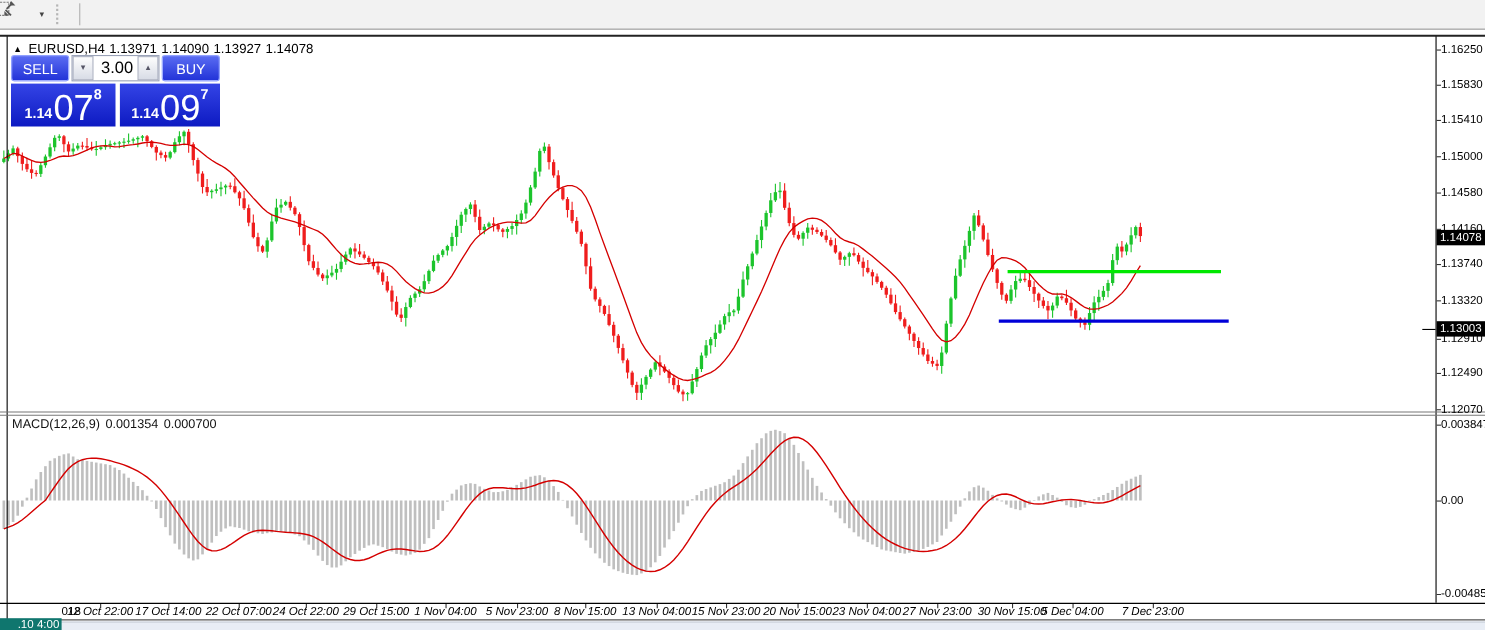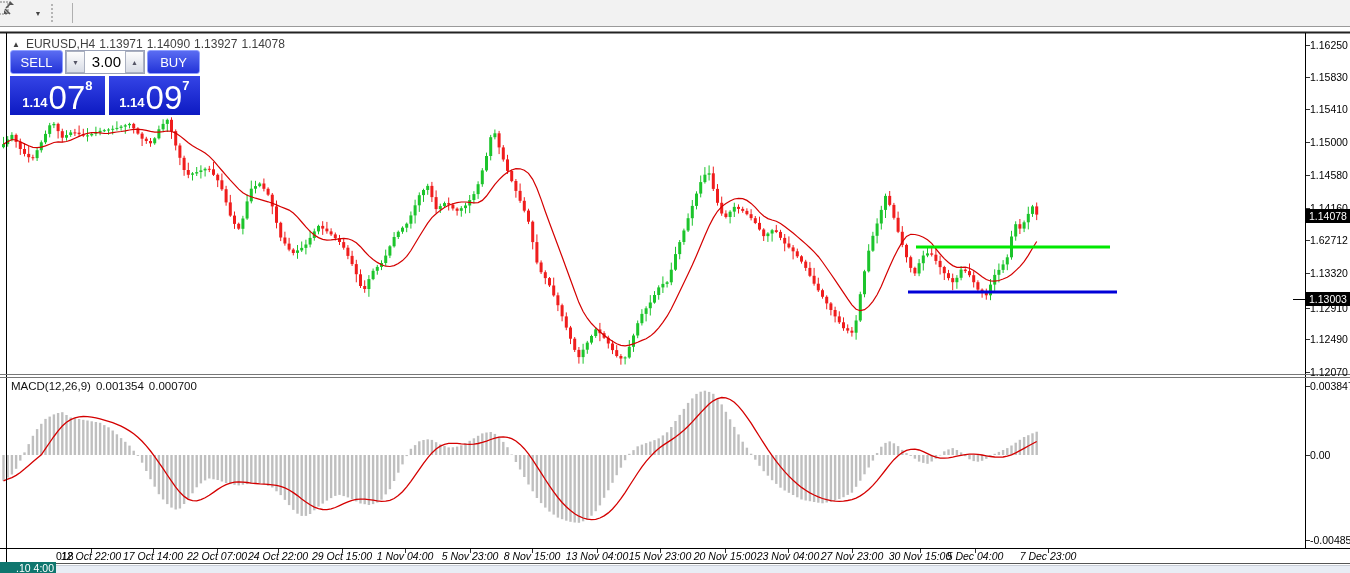--- a/index.html
+++ b/index.html
@@ -11,21 +11,21 @@
   .ticon{width:22px;height:20px;display:flex;align-items:center;justify-content:center;}
   #icon-partial{width:14px;margin-left:-3px;}
   .caret{font-size:7px;color:#444;width:10px;text-align:center;cursor:pointer;}
   .tsep{width:5px;height:18px;margin:0 6px 0 8px;border-left:2px dotted #b5b5b5;}
   .tsep2{width:1px;height:20px;background:#b0b0b0;margin-left:8px;}
   #tf-buttons{display:flex;align-items:center;}
   .tf{width:28px;height:20px;margin:0 1px;font-size:11px;color:#333;background:transparent;
       border:1px solid transparent;padding:0;cursor:pointer;font-family:inherit;}
   .tf.sel{background:#fbfbfb;border:1px solid #8f8f8f;}
   
-  #header{position:absolute;left:12px;top:37px;font-size:12px;color:#404040;white-space:nowrap;z-index:6;}
+  #header{position:absolute;left:12px;top:37px;font-size:12px;color:#000000;white-space:nowrap;z-index:6;}
   #header .tri{font-size:8px;margin-right:6px;vertical-align:1px;}
   #header span{margin-right:4px;}
   
   #trade-panel{position:absolute;left:10px;top:50px;width:190px;z-index:7;}
   .tp-row{display:flex;height:24px;}
   .tp-btn{width:53px;height:24px;color:#fff;font-size:13px;font-family:inherit;cursor:pointer;
           background:linear-gradient(#5a6cf2,#2233d8);border:1px solid #8fa0ff;border-radius:3px;padding:0;}
   .tp-vol{flex:1;display:flex;height:22px;background:#fff;border:1px solid #9aa2b8;margin:0 2px;}
   .vol-btn{width:19px;height:100%;background:linear-gradient(#fdfdfd,#d8dce6);border:1px solid #aab0c0;
            color:#556;font-size:7px;padding:0;cursor:pointer;}
@@ -919,21 +919,21 @@
   <div id="time-highlight">.10 4:00</div>
   <div id="time-partial">018</div>
 
   <div id="status-strip"></div>
 <div class="plabel" style="top: 39px;">1.16250</div>
     <div class="plabel" style="top: 71px;">1.15830</div>
     <div class="plabel" style="top: 103px;">1.15410</div>
     <div class="plabel" style="top: 136px;">1.15000</div>
     <div class="plabel" style="top: 169px;">1.14580</div>
     <div class="plabel" style="top: 202px;">1.14160</div>
-    <div class="plabel" style="top: 234px;">1.62712</div>
+    <div class="plabel" style="top: 234px;">1.13740</div>
     <div class="plabel" style="top: 267px;">1.13320</div>
     <div class="plabel" style="top: 302px;">1.12910</div>
     <div class="plabel" style="top: 333px;">1.12490</div>
     <div class="plabel" style="top: 366px;">1.12070</div>
     <div class="plabel" style="top: 380px;">0.003847</div>
     <div class="plabel" style="top: 449px;">0.00</div>
     <div class="plabel" style="top: 534px;">-0.004856</div>
     <div class="pbadge" style="top: 209px;">1.14078</div>
     <div class="pbadge" style="top: 292px;">1.13003</div>
     <div class="tlabel" style="left: 91px;">12 Oct 22:00</div>

